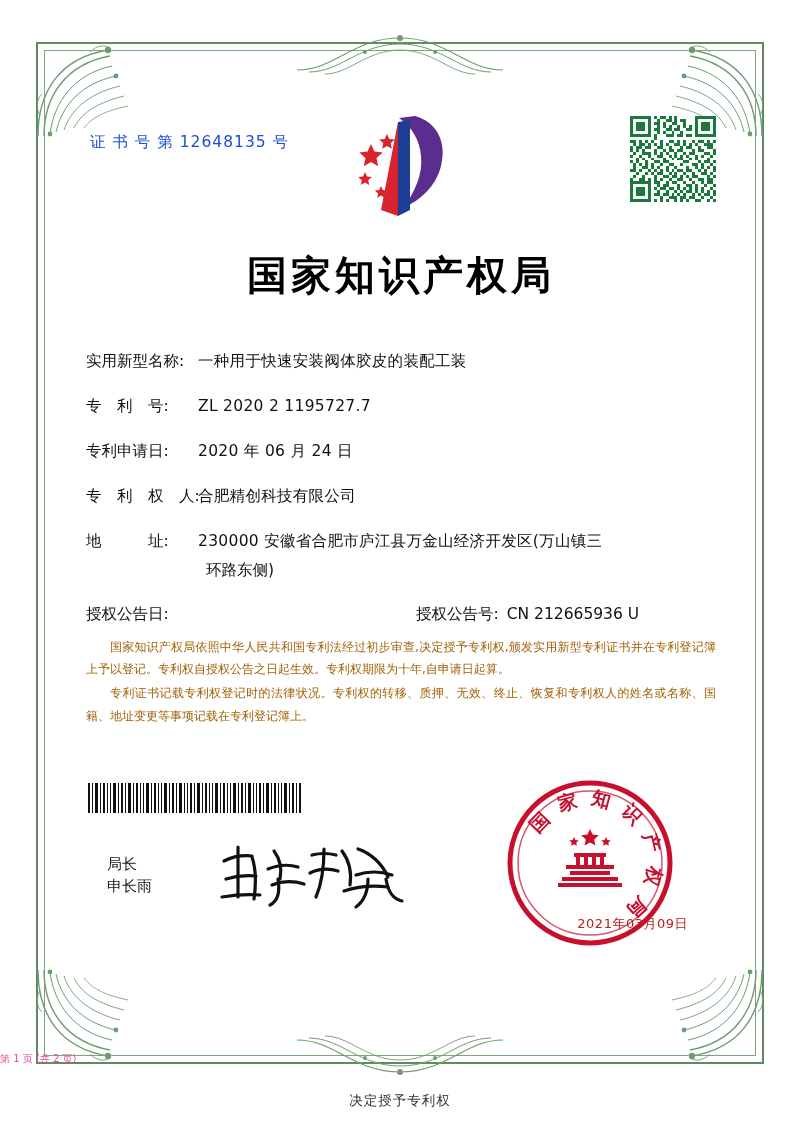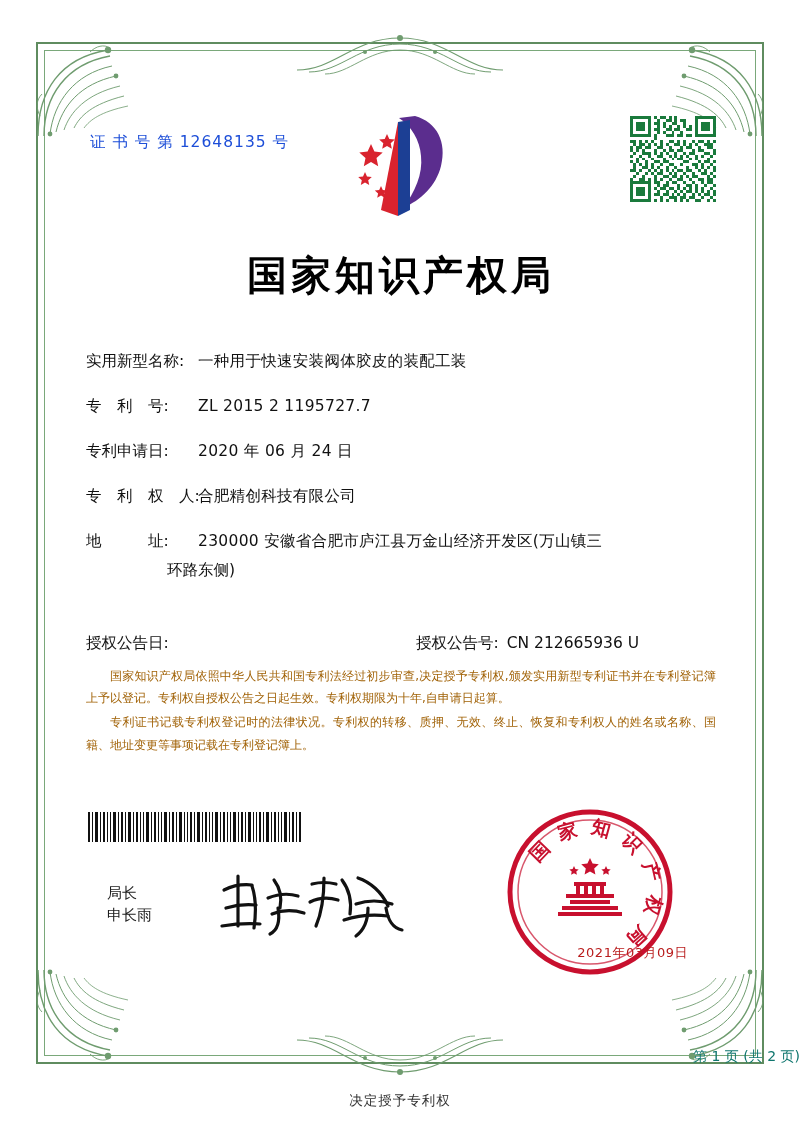--- a/index.html
+++ b/index.html
@@ -134,34 +134,33 @@
     width: 112px;
     flex: 0 0 112px;
     letter-spacing: 0px;
     white-space: nowrap;
   }
   .f-value {
     flex: 1;
     letter-spacing: 0.3px;
   }
   .addr-cont {
-    margin-left: 81px;
+    margin-left: 120px;
     margin-top: -16px;
     margin-bottom: 20px;
     font-size: 15.5px;
   }
   .row-two {
     display: flex;
     align-items: baseline;
     margin-bottom: 4px;
   }
   .row-two .half {
     display: flex;
     align-items: center;
-    margin-top: 29px;
   }
   .row-two .half.first { width: 330px; flex: 0 0 330px; }
 
   .paras {
     margin-top: 10px;
     font-size: 12px;
     line-height: 1.85;
     text-align: justify;
     color: #a16207;
   }
@@ -219,23 +218,23 @@
     font-size: 13px;
     color: #b91c1c;
     letter-spacing: 0.5px;
   }
 
   .page-no {
     position: absolute;
     left: 0;
     right: 0;
     bottom: 66px;
-    text-align: right;
-    font-size: 14px;
-    color: #0f766e;
+    text-align: left;
+    font-size: 10px;
+    color: #ec4899;
   }
   .footnote {
     position: absolute;
     left: 0;
     right: 0;
     bottom: 22px;
     text-align: center;
     font-size: 13.5px;
     color: #333;
     letter-spacing: 1px;
@@ -580,21 +579,21 @@
     <div class="fields">
 
       <div class="field">
         <div class="f-label">实用新型名称:</div>
         <div class="f-value">一种用于快速安装阀体胶皮的装配工装</div>
       </div>
 
 
       <div class="field">
         <div class="f-label">专　利　号:</div>
-        <div class="f-value mono">ZL 2015 2 1195727.7</div>
+        <div class="f-value mono">ZL 2020 2 1195727.7</div>
       </div>
 
       <div class="field">
         <div class="f-label">专利申请日:</div>
         <div class="f-value">2020 年 06 月 24 日</div>
       </div>
 
       <div class="field">
         <div class="f-label">专　利　权　人:</div>
         <div class="f-value">合肥精创科技有限公司</div>

